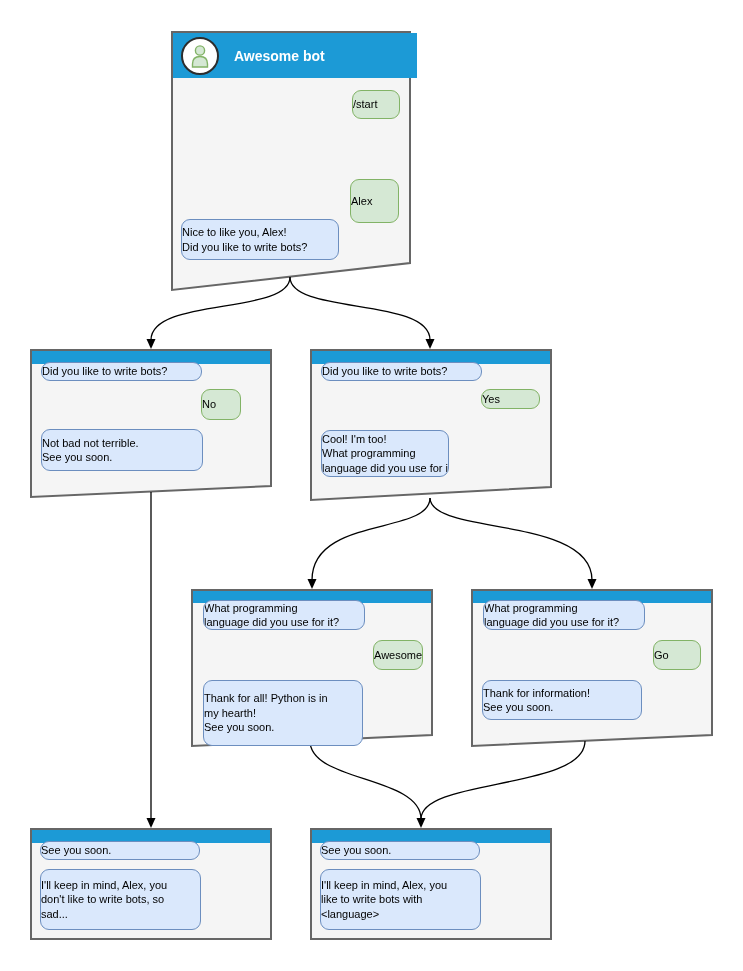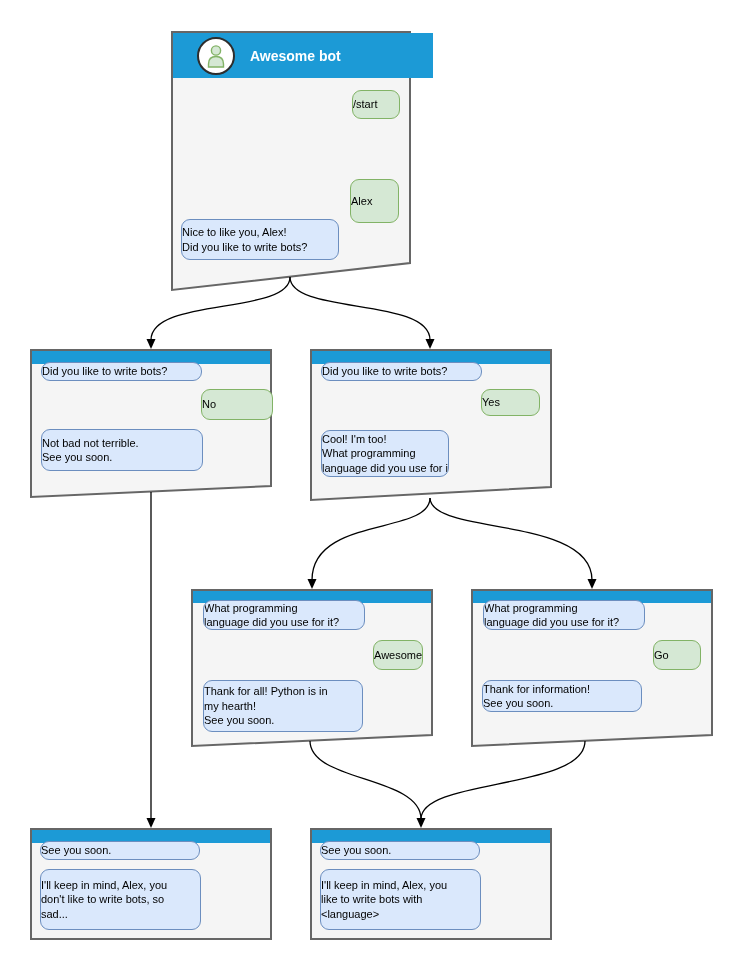--- a/index.html
+++ b/index.html
@@ -9,21 +9,21 @@
   }
   .bg{position:absolute;left:0;top:0;width:743px;height:971px;}
   .bg .win{fill:var(--window-fill,#f5f5f5);stroke:var(--window-border,#666666);stroke-width:2;}
   .bg .edge{fill:none;stroke:var(--connector,#000000);stroke-width:1.3;}
   .bg .arrow{fill:var(--connector,#000000);stroke:none;}
   .window{position:absolute;}
   .titlebar{
     position:absolute;background:var(--titlebar,#1c9ad6);
     display:flex;align-items:center;
   }
-  .titlebar.main{padding-left:24px;}
+  .titlebar.main{padding-left:8px;}
   .title{
     color:#ffffff;font-size:14px;font-weight:bold;margin-left:15px;white-space:nowrap;
   }
   .avatar{
     width:38px;height:38px;border-radius:50%;background:#ffffff;
     border:2px solid #2d2d2d;box-sizing:border-box;flex:0 0 auto;
     display:flex;align-items:center;justify-content:center;
   }
   .avatar svg{display:block;}
   .avatar .person{fill:var(--user-bubble-fill,#d5e8d4);stroke:var(--user-bubble-border,#82b366);stroke-width:1.4;}
@@ -77,50 +77,50 @@
     </div>
     <div class="bubble user" style="left:180px;top:58px;width:48px;height:29px">/start</div>
     <div class="bubble user" style="left:178px;top:147px;width:49px;height:44px">Alex</div>
     <div class="bubble bot" style="left:9px;top:187px;width:158px;height:41px">Nice to like you, Alex!
 Did you like to write bots?</div>
   </div>
 
   <div class="window" style="left:31px;top:350px;width:240px;height:147px">
     <div class="titlebar" style="left:1px;top:1px;width:238px;height:13px"></div>
     <div class="bubble bot" style="left:10px;top:12px;width:161px;height:19px">Did you like to write bots?</div>
-    <div class="bubble user" style="left:170px;top:39px;width:72px;height:31px">No</div>
+    <div class="bubble user" style="left:170px;top:39px;width:40px;height:31px">No</div>
     <div class="bubble bot" style="left:10px;top:79px;width:162px;height:42px">Not bad not terrible.
 See you soon.</div>
   </div>
 
   <div class="window" style="left:311px;top:350px;width:240px;height:150px">
     <div class="titlebar" style="left:1px;top:1px;width:238px;height:13px"></div>
     <div class="bubble bot" style="left:10px;top:12px;width:161px;height:19px">Did you like to write bots?</div>
-    <div class="bubble user" style="left:170px;top:39px;width:59px;height:27px">Yes</div>
+    <div class="bubble user" style="left:170px;top:39px;width:59px;height:20px">Yes</div>
     <div class="bubble bot" style="left:10px;top:80px;width:128px;height:47px">Cool! I'm too!
 What programming
 language did you use for it?</div>
   </div>
 
   <div class="window" style="left:192px;top:590px;width:240px;height:156px">
     <div class="titlebar" style="left:1px;top:1px;width:238px;height:12px"></div>
     <div class="bubble bot" style="left:11px;top:10px;width:162px;height:30px">What programming
 language did you use for it?</div>
     <div class="bubble user" style="left:181px;top:50px;width:50px;height:30px">Awesome</div>
-    <div class="bubble bot" style="left:11px;top:90px;width:160px;height:52px">Thank for all! Python is in
+    <div class="bubble bot" style="left:11px;top:90px;width:160px;height:66px">Thank for all! Python is in
 my hearth!
 See you soon.</div>
   </div>
 
   <div class="window" style="left:472px;top:590px;width:240px;height:156px">
     <div class="titlebar" style="left:1px;top:1px;width:238px;height:12px"></div>
     <div class="bubble bot" style="left:11px;top:10px;width:162px;height:30px">What programming
 language did you use for it?</div>
     <div class="bubble user" style="left:181px;top:50px;width:48px;height:30px">Go</div>
-    <div class="bubble bot" style="left:10px;top:90px;width:160px;height:32px">Thank for information!
+    <div class="bubble bot" style="left:10px;top:90px;width:160px;height:40px">Thank for information!
 See you soon.</div>
   </div>
 
   <div class="window" style="left:31px;top:829px;width:240px;height:110px">
     <div class="titlebar" style="left:1px;top:1px;width:238px;height:13px"></div>
     <div class="bubble bot" style="left:9px;top:12px;width:160px;height:19px">See you soon.</div>
     <div class="bubble bot" style="left:9px;top:40px;width:161px;height:61px">I'll keep in mind, Alex, you
 don't like to write bots, so
 sad...</div>
   </div>

